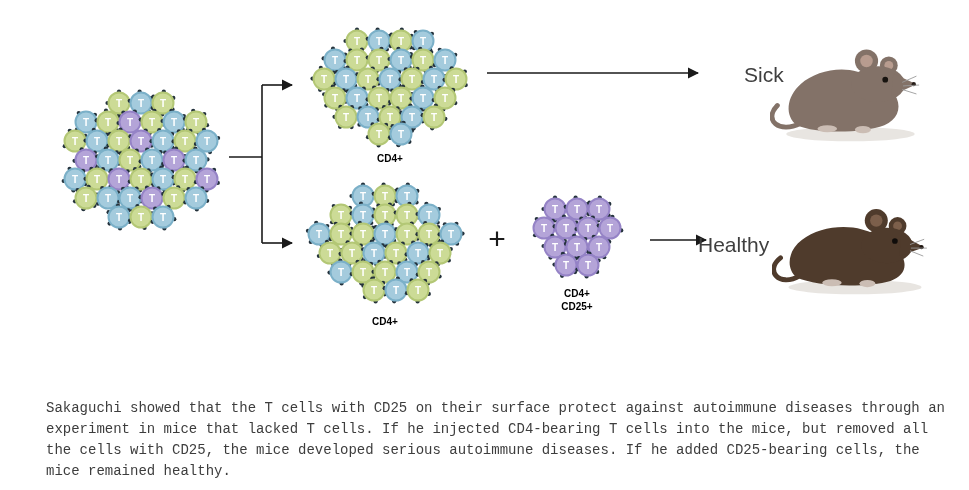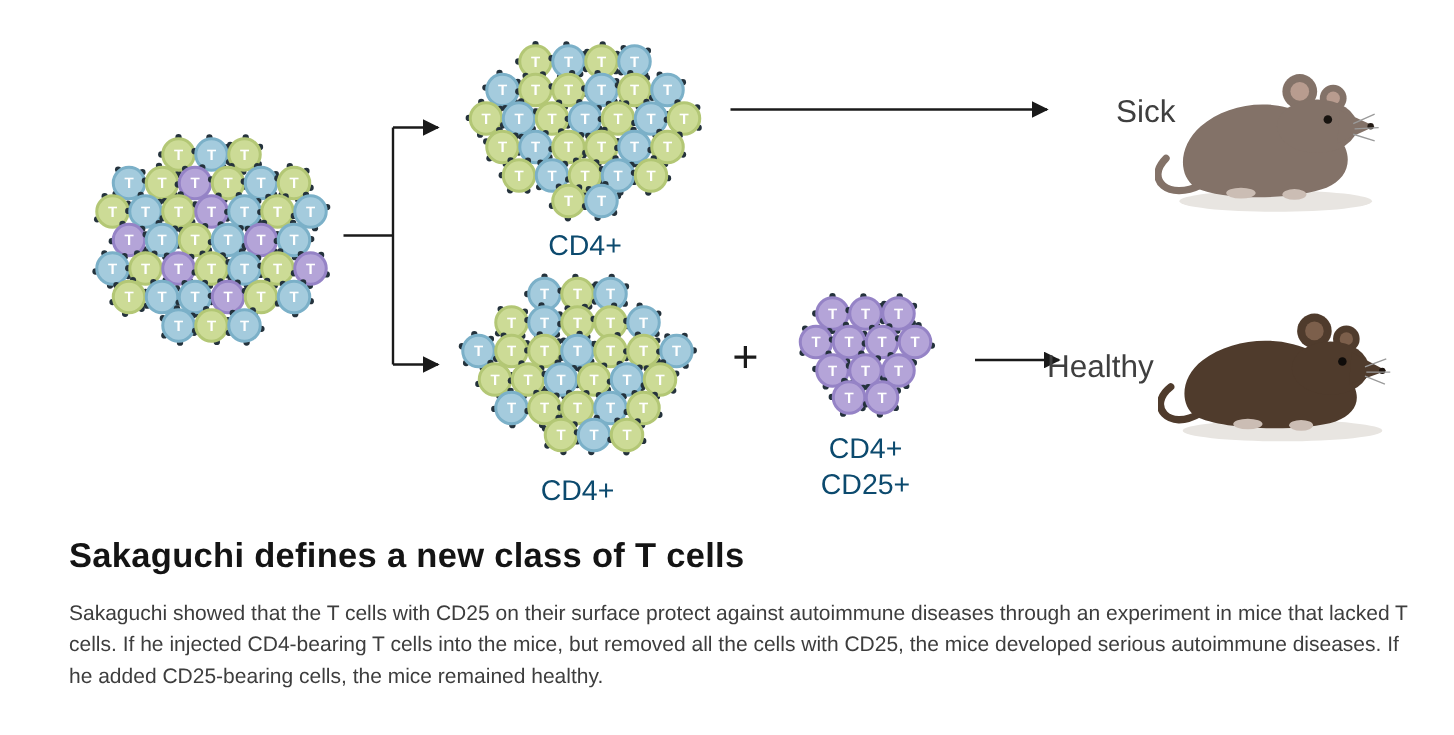--- a/index.html
+++ b/index.html
@@ -1,24 +1,24 @@
 <!DOCTYPE html>
 <html style="--sick-body: #837268; --sick-ear: #b89c8f; --healthy-body: #4f3b2c; --healthy-ear: #7c5f4b; --shadow-color: #e8e5e1; --feet-color: #cbbdb4; --arrow-color: #1a1a1a;"><head>
 <meta charset="utf-8">
 <style>
   * { margin:0; padding:0; box-sizing:border-box; }
   html,body { background:#ffffff; }
   body { font-family:"Liberation Sans", sans-serif; }
   .page { position:relative; width:969px; height:490px; background:#ffffff; overflow:hidden; }
   #diagram-canvas { position:absolute; left:0; top:0; }
-  .cluster-label { position:absolute; font-size:19px; font-weight:normal; color:#0c4a6e; text-align:center; width:84px; line-height:1.25; }
+  .cluster-label { position:absolute; font-size:10px; font-weight:bold; color:#000000; text-align:center; width:84px; line-height:1.25; }
   .mouse-label { position:absolute; font-size:21px; color:#3f3f3f; }
   .plus { position:absolute; font-size:30px; font-weight:400; color:#1b1b1b; width:40px; text-align:center; }
   .heading { position:absolute; left:46px; top:357px; font-size:23px; font-weight:bold; color:#141414; letter-spacing:0.2px; }
-  .body-text { position:absolute; left:46px; top:398px; width:905px; font-size:14px; line-height:1.5; color:#3d3d3d; }
+  .body-text { position:absolute; left:46px; top:398px; width:905px; font-size:14px; line-height:1.5; color:#3d3d3d;font-family:Liberation Mono, monospace; }
   svg.mouse { position:absolute; }
   .bodyfill.s { fill:var(--sick-body); } .ear.s { fill:var(--sick-ear); }
   .bodyfill.h { fill:var(--healthy-body); } .ear.h { fill:var(--healthy-ear); }
   .tail { fill:none; stroke-width:5.5; stroke-linecap:round; }
   .tail.s { stroke:var(--sick-body); } .tail.h { stroke:var(--healthy-body); }
   .shadow { fill:var(--shadow-color); }
   .feet { fill:var(--feet-color); }
   .whisker { stroke:#9a9a9a; stroke-width:1; fill:none; }
   .arrow-line { stroke:var(--arrow-color); stroke-width:1.6; fill:none; }
 </style>
@@ -1073,16 +1073,15 @@
     <circle class="ear h" cx="140" cy="36" r="5"></circle>
     <ellipse class="bodyfill h" cx="128" cy="58" rx="29" ry="20"></ellipse>
     <path class="bodyfill h" d="M144,46 L170,60 L142,70 Z"></path>
     <circle cx="137" cy="53" r="3.2" fill="#0f0c0a"></circle>
     <circle cx="167" cy="60" r="2.4" fill="#1c130d"></circle>
     <path class="whisker" d="M154,57 l16,-6 M155,61 l18,0 M154,64 l15,6"></path>
     <ellipse class="feet" cx="66" cy="100" rx="11" ry="4"></ellipse>
     <ellipse class="feet" cx="106" cy="101" rx="9" ry="4"></ellipse>
   </svg>
 
-  <h1 class="heading">Sakaguchi defines a new class of T cells</h1>
   <p class="body-text">Sakaguchi showed that the T cells with CD25 on their surface protect against autoimmune diseases through an experiment in mice that lacked T cells. If he injected CD4-bearing T cells into the mice, but removed all the cells with CD25, the mice developed serious autoimmune diseases. If he added CD25-bearing cells, the mice remained healthy.</p>
 
 </div>
 
 </body></html>

